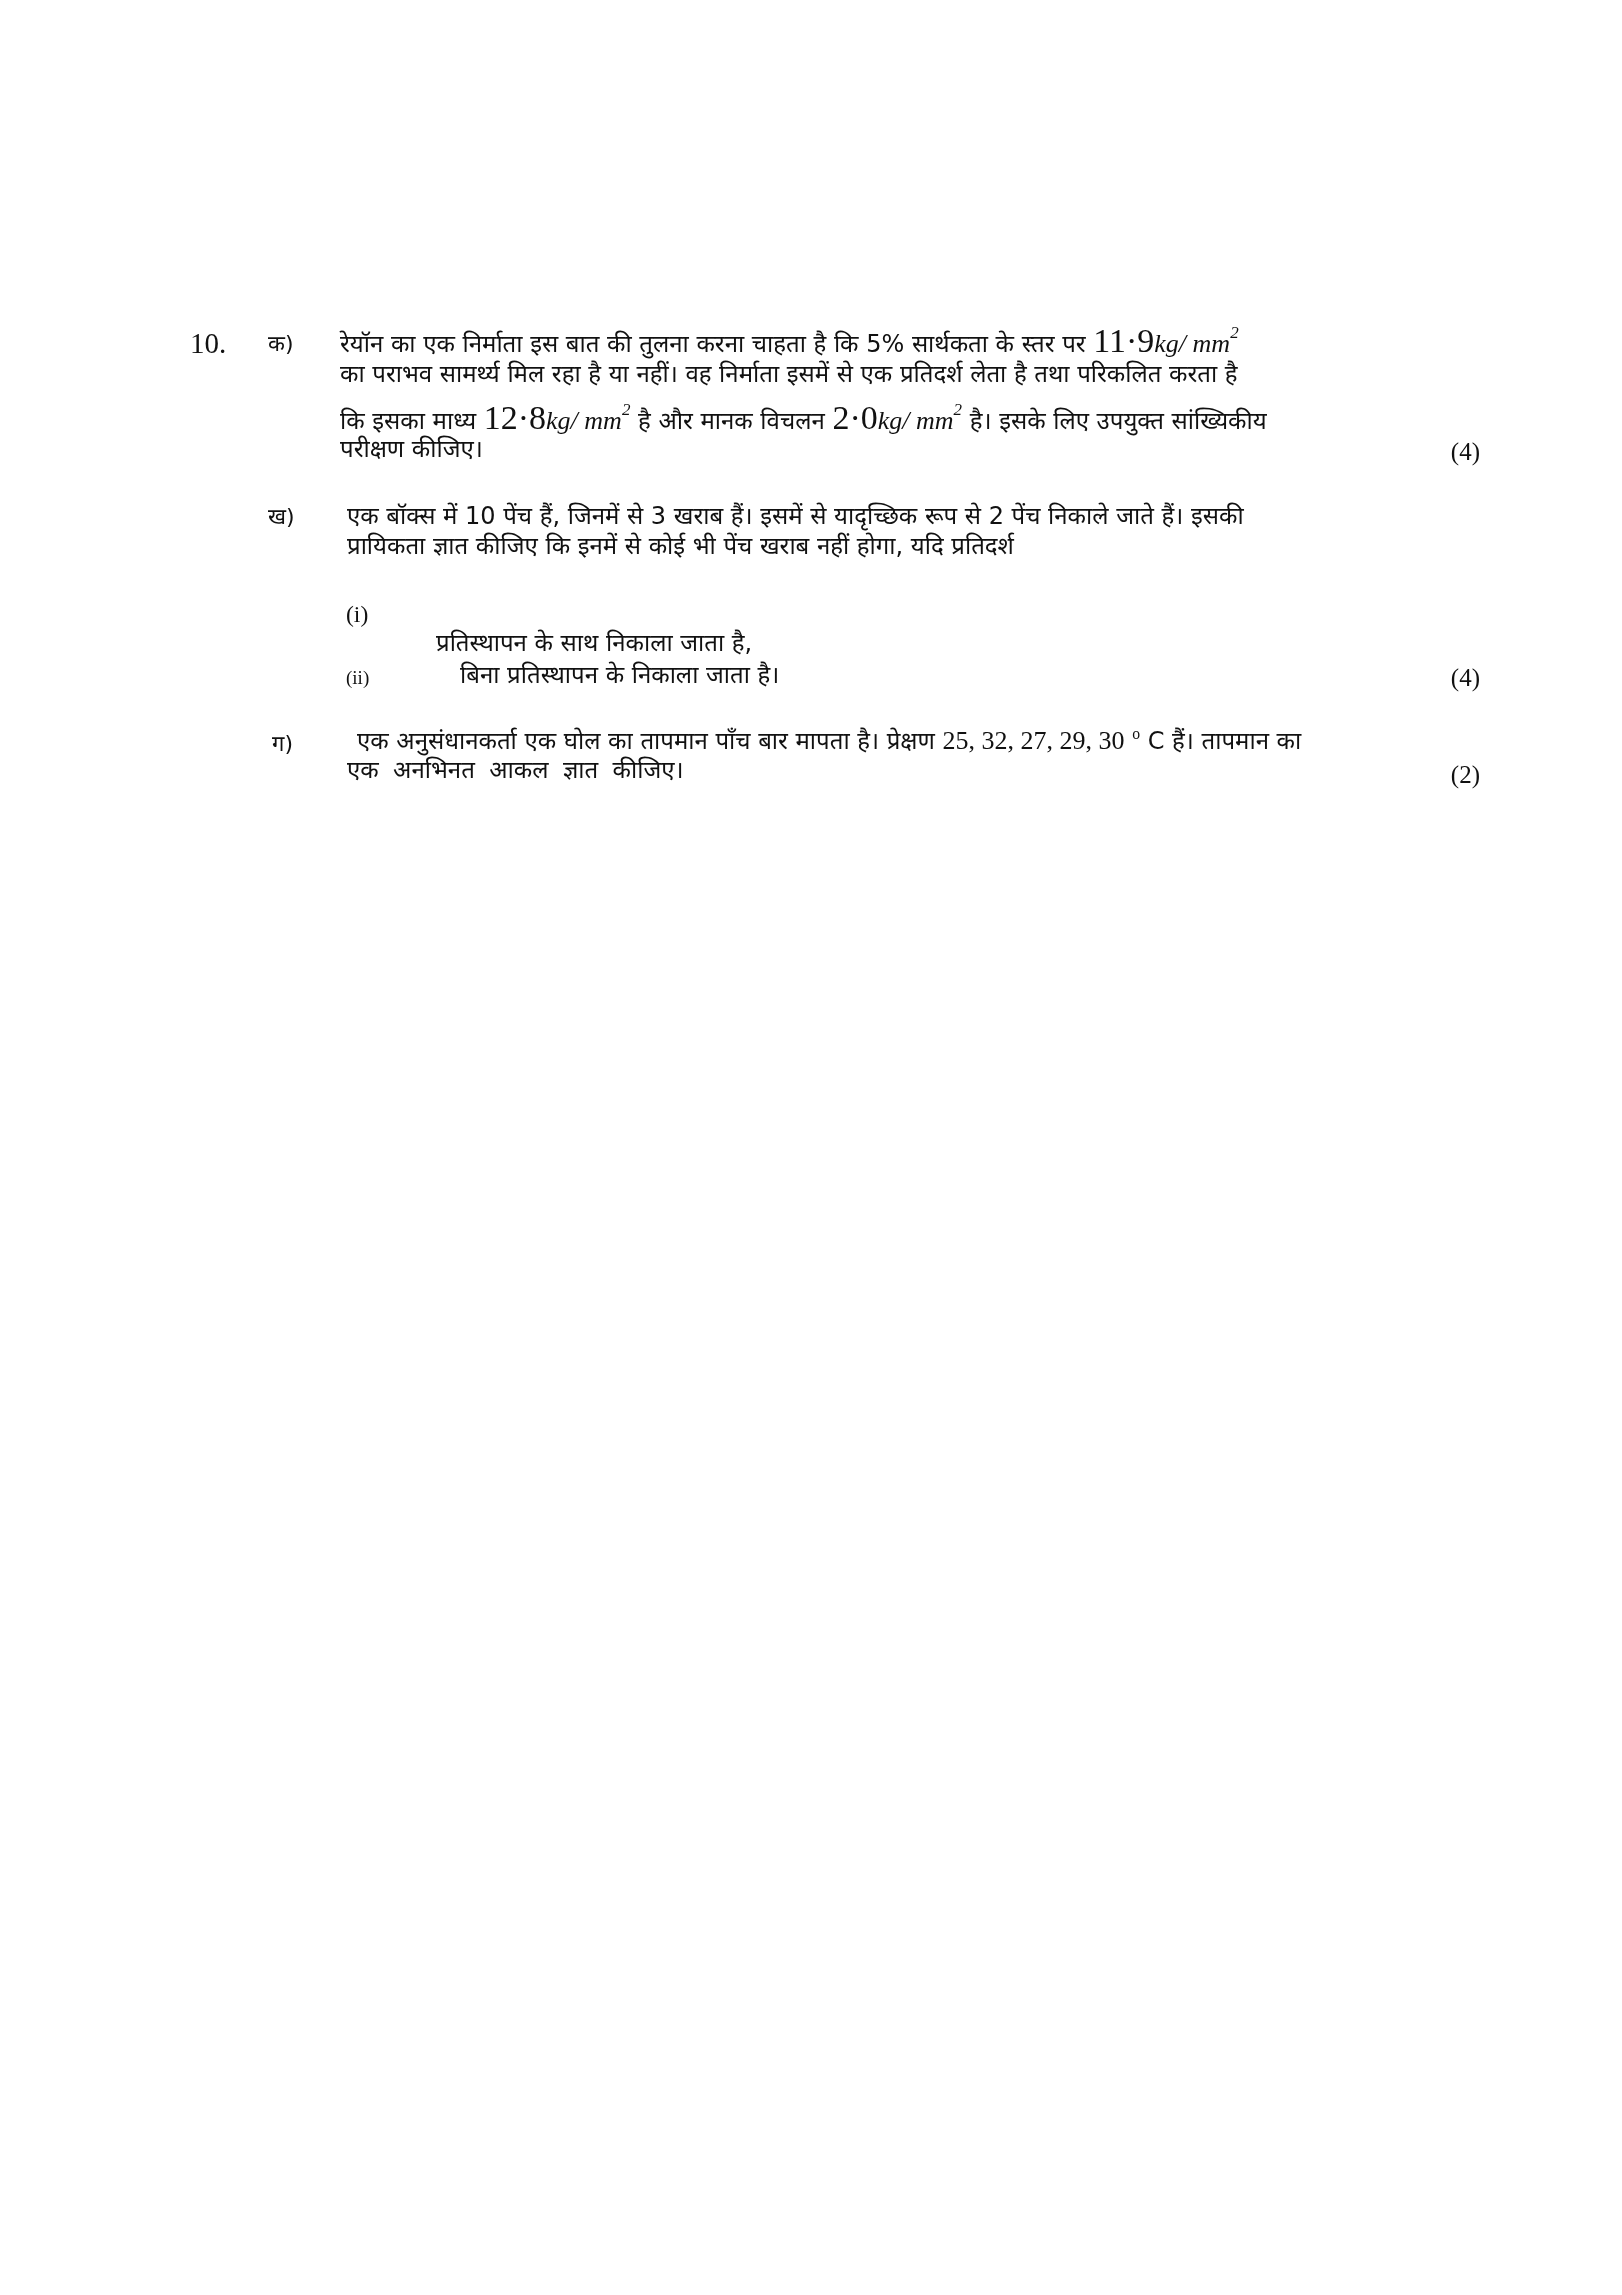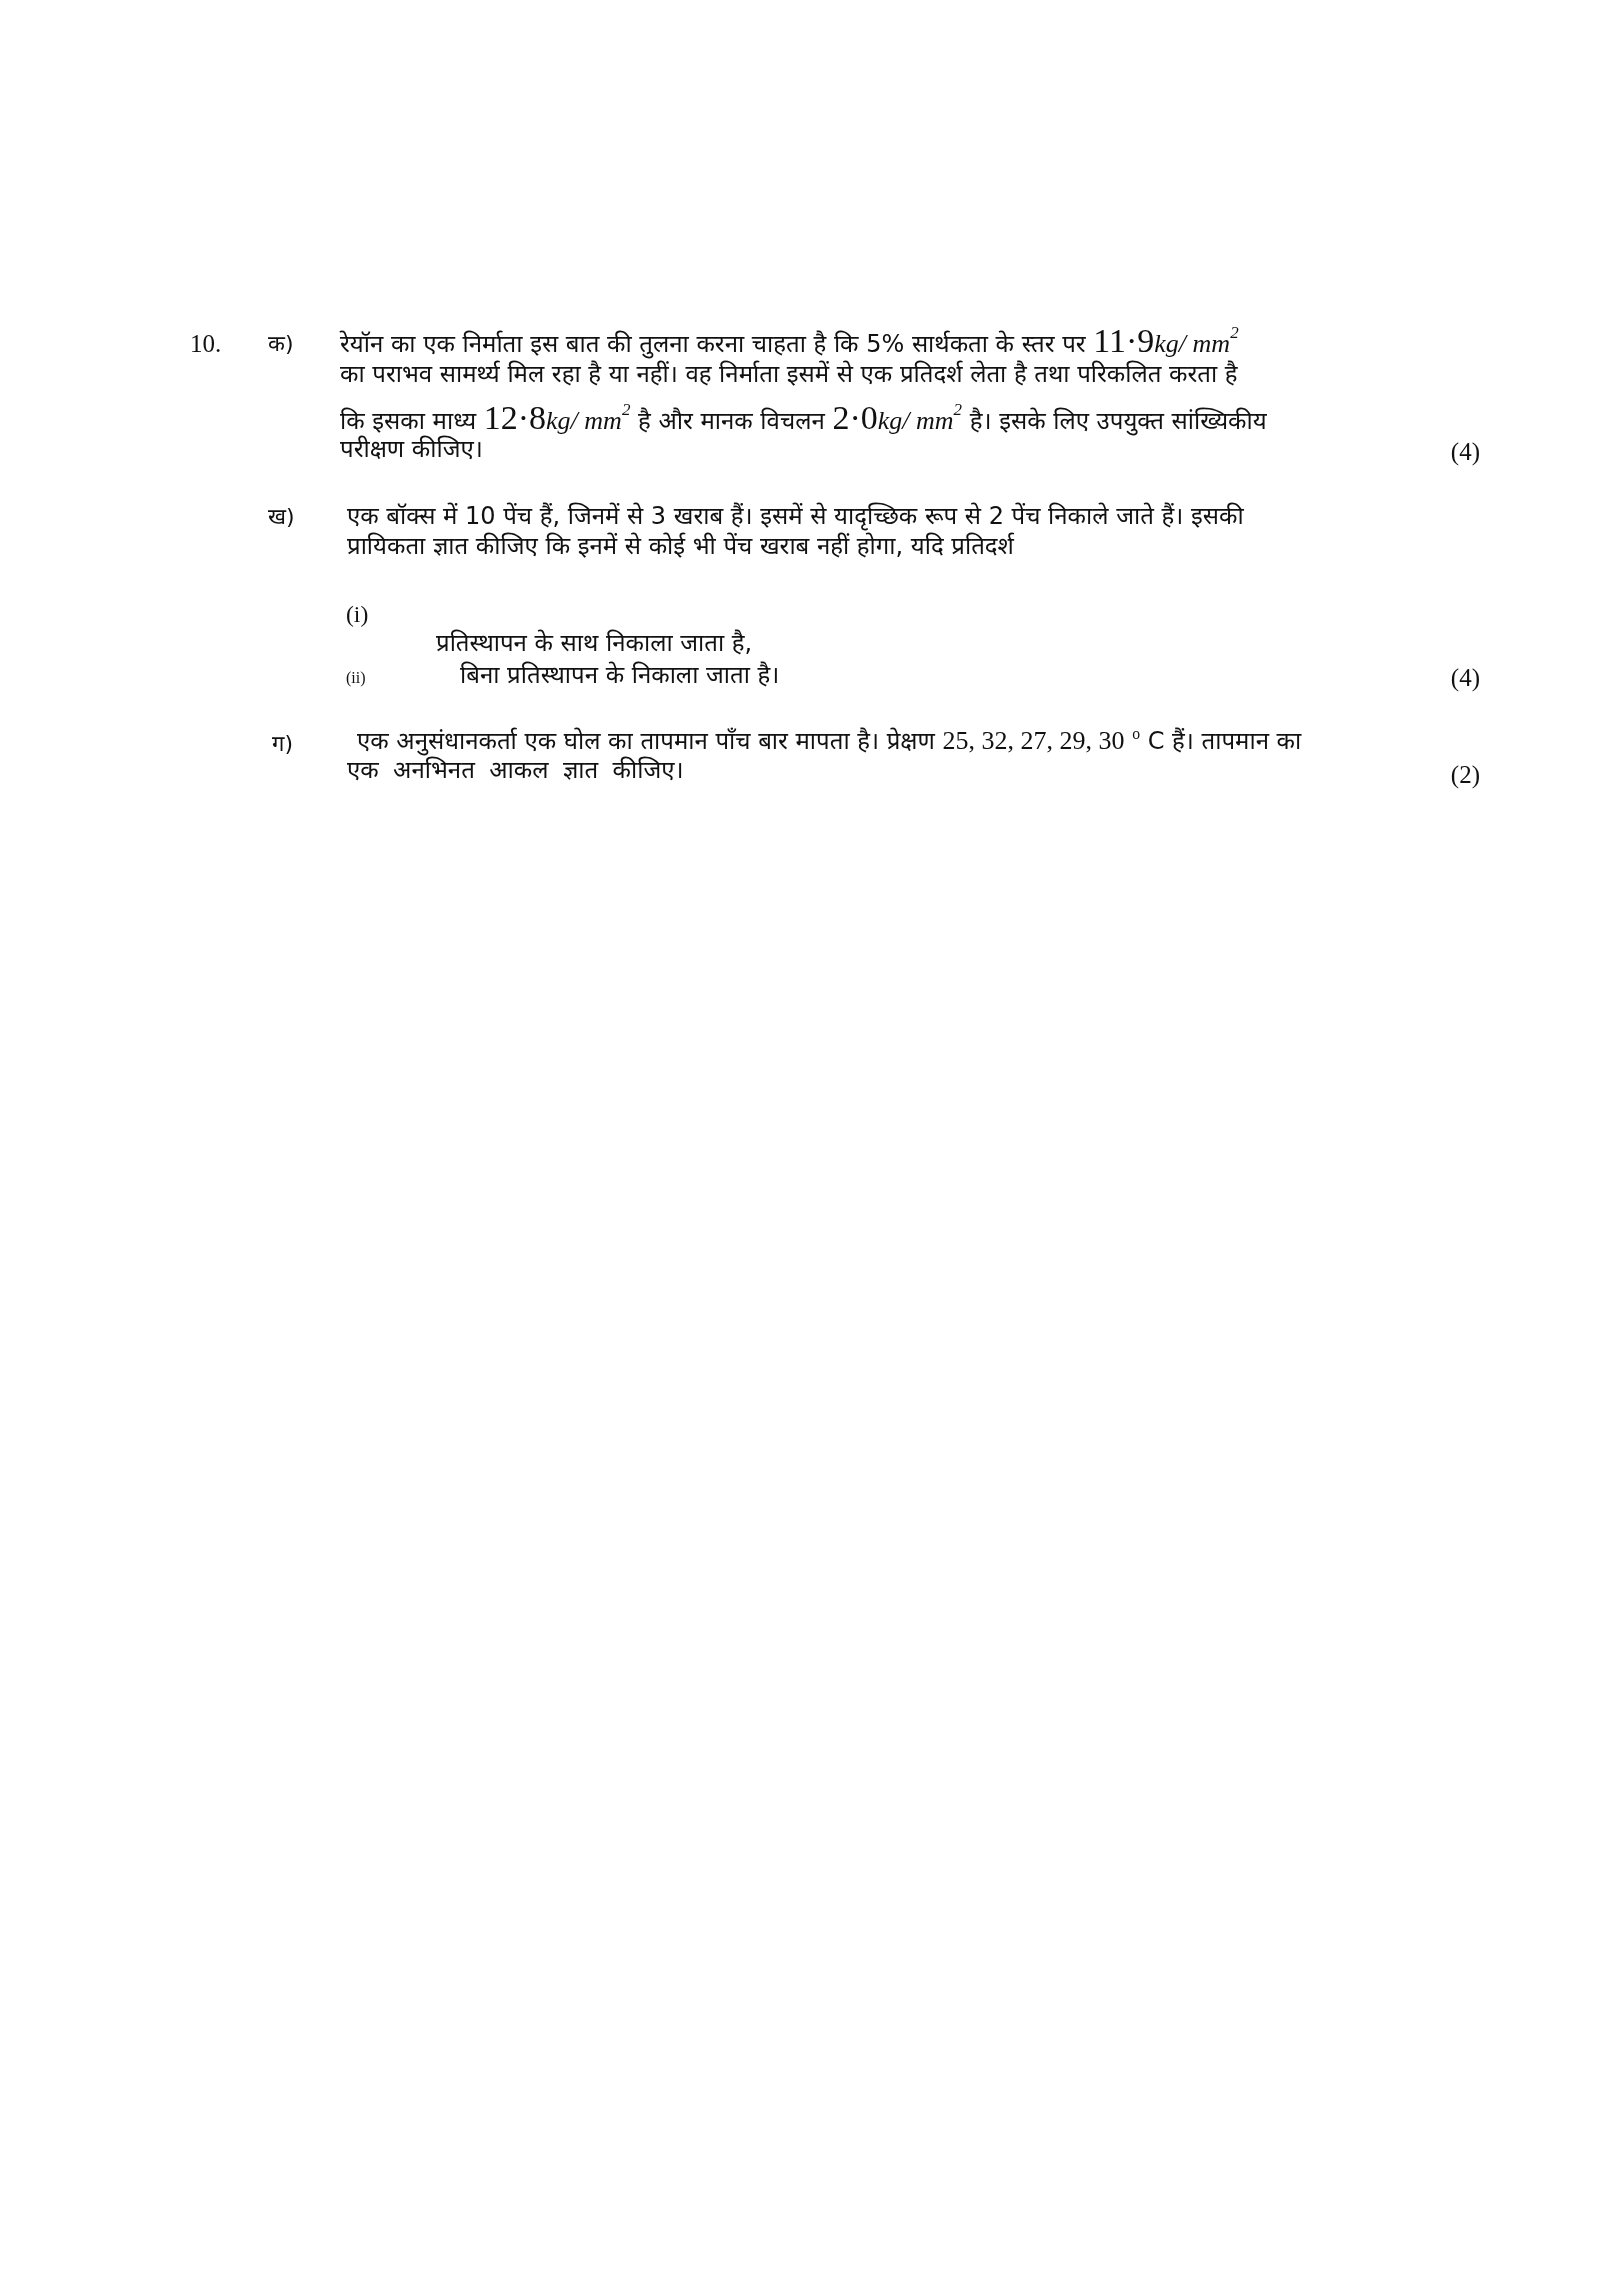--- a/index.html
+++ b/index.html
@@ -16,21 +16,21 @@
       position: absolute;
       font-size: 24px;
       line-height: 31px;
       white-space: nowrap;
       font-family: "DejaVu Sans", "Liberation Sans", sans-serif;
       letter-spacing: 0px;
     }
     .num {
       position: absolute;
       font-family: "Liberation Serif", "DejaVu Serif", serif;
-      font-size: 25px;
+      font-size: 29px;
       line-height: 31px;
     }
     .label {
       position: absolute;
       font-family: "DejaVu Sans", "Liberation Sans", sans-serif;
       font-size: 22px;
       line-height: 31px;
     }
     .marks {
       position: absolute;
@@ -79,21 +79,21 @@
   <div class="line" style="left:340px; top:434px;">परीक्षण कीजिए।</div>
   <div class="marks" style="top:436px;">(4)</div>
 
   <div class="label" style="left:268px; top:501px;">ख)</div>
   <div class="line" style="left:347px; top:501px;">एक बॉक्स में 10 पेंच हैं, जिनमें से 3 खराब हैं। इसमें से यादृच्छिक रूप से 2 पेंच निकाले जाते हैं। इसकी</div>
   <div class="line" style="left:347px; top:531px;text-align:center;">प्रायिकता ज्ञात कीजिए कि इनमें से कोई भी पेंच खराब नहीं होगा, यदि प्रतिदर्श</div>
 
   <div class="num" style="left:346px; top:599px; font-size:23.6px;">(i)</div>
   <div class="line" style="left:436px; top:597px;margin-top:31px;">प्रतिस्थापन के साथ निकाला जाता है,</div>
 
-  <div class="num" style="left:346px; top:662px; font-size:16px;">(ii)</div>
+  <div class="num" style="left:346px; top:662px; font-size:19px;">(ii)</div>
   <div class="line" style="left:460px; top:660px;">बिना प्रतिस्थापन के निकाला जाता है।</div>
   <div class="marks" style="top:662px;">(4)</div>
 
   <div class="label" style="left:272px; top:728px;">ग)</div>
   <div class="line" style="left:357px; top:725px;">
     <span>एक अनुसंधानकर्ता एक घोल का तापमान पाँच बार मापता है। प्रेक्षण</span>
     <span class="serifnum">25, 32, 27, 29, 30</span>
     <span class="serifnum"><span class="sup-deg">o</span></span>
     <span>C हैं। तापमान का</span>
   </div>

